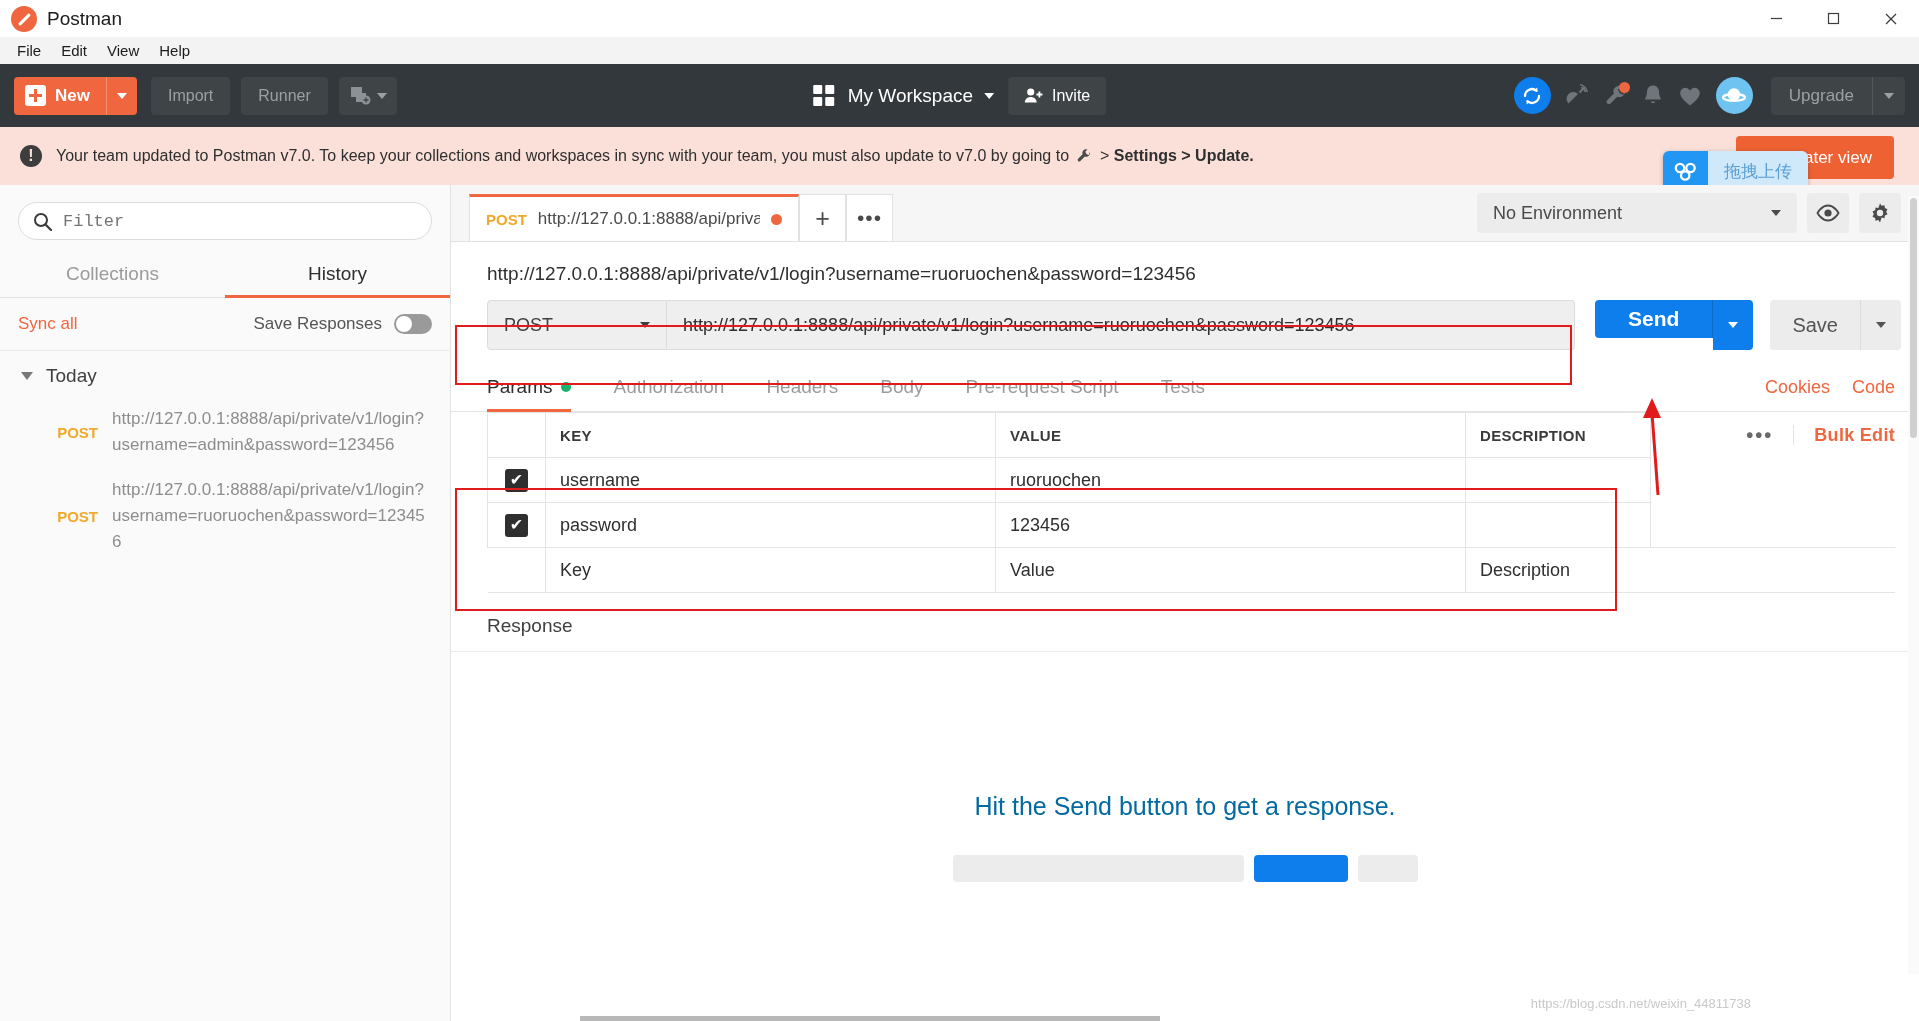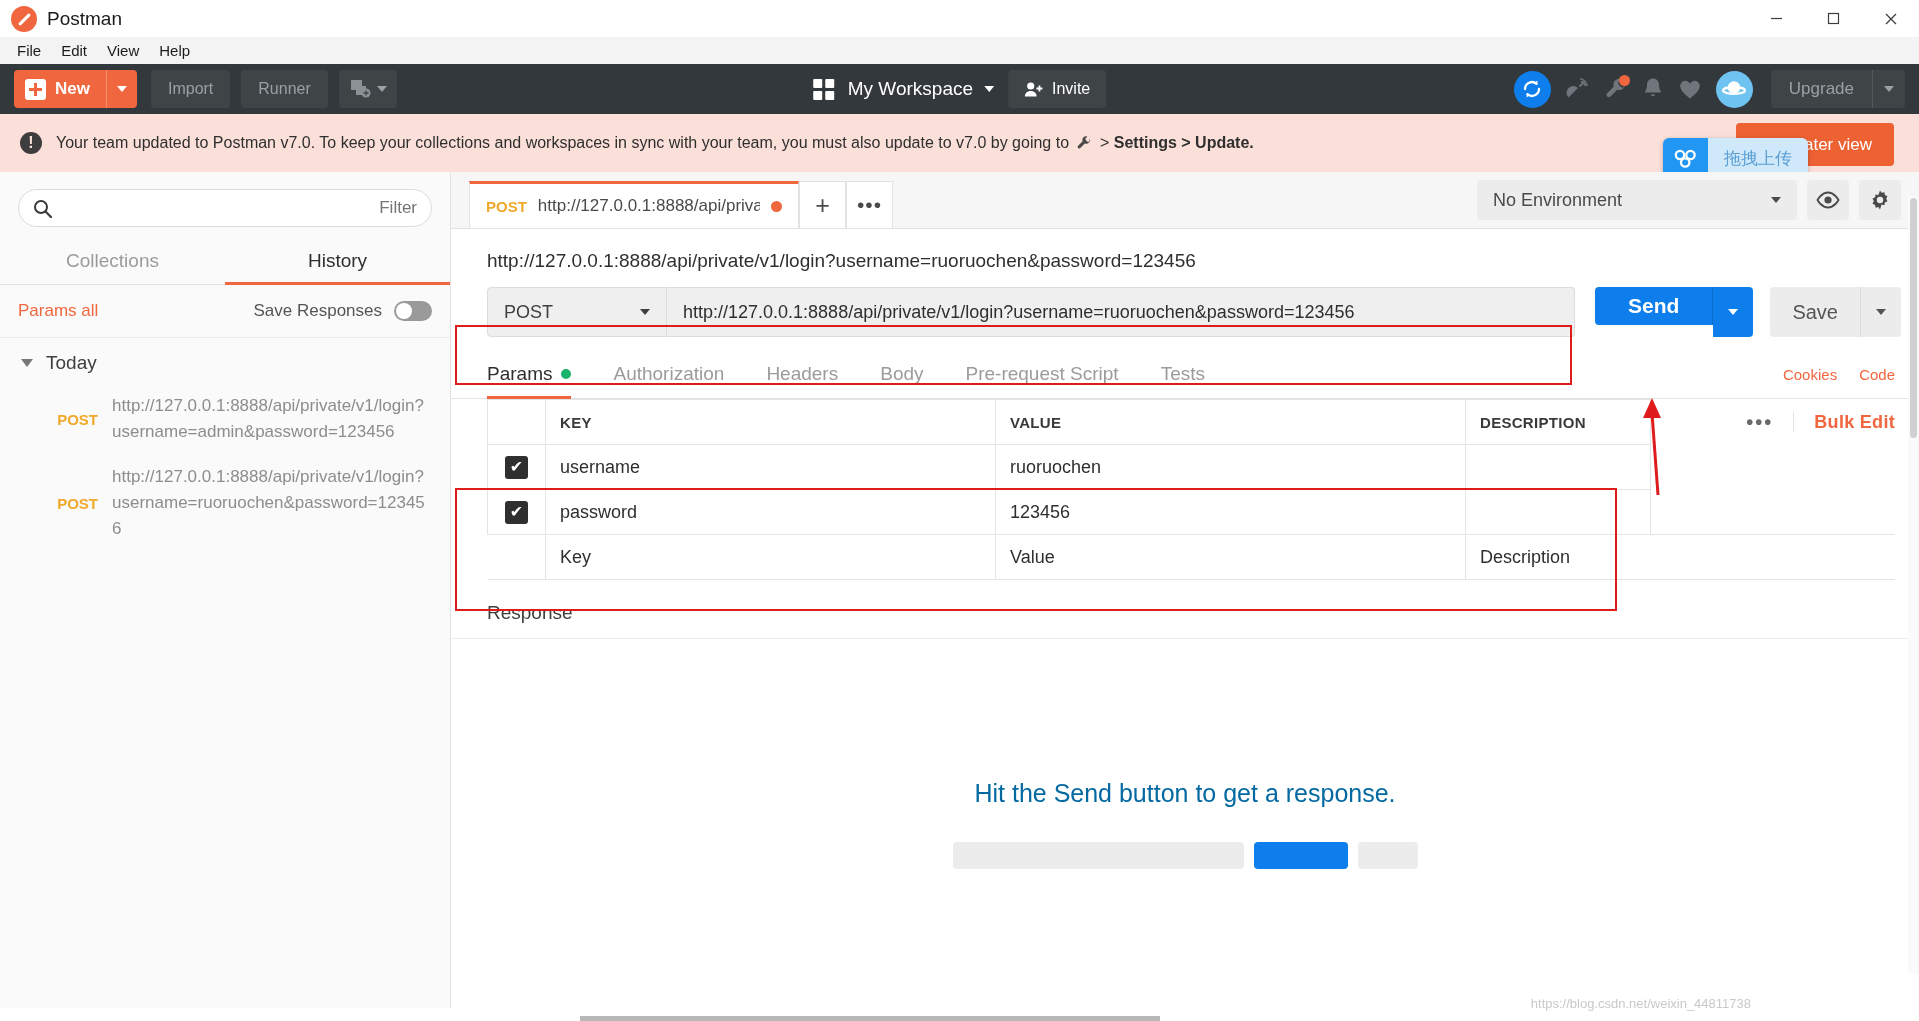--- a/index.html
+++ b/index.html
@@ -38,21 +38,21 @@
   .menubar {
     height: 27px; background: #f3f3f3; display: flex;
     align-items: center; padding-left: 8px; gap: 2px;
   }
   .menu-item {
     font-size: 15px; color: #1b1b1b; padding: 3px 9px; line-height: 1;
   }
 
   
   .toolbar {
-    height: 50px; background: #33383c; display: flex;
+    height: 63px; background: #33383c; display: flex;
     align-items: center; padding: 0 14px; position: relative;
   }
   .btn-new {
     display: flex; align-items: center; height: 38px;
     background: #f0663f; border-radius: 4px; overflow: hidden;
     margin-right: 14px;
   }
   .btn-new-main {
     display: flex; align-items: center; gap: 9px;
     padding: 0 16px 0 11px; height: 38px;
@@ -147,21 +147,21 @@
   
   .main { display: flex; height: 836px; }
 
   
   .sidebar { width: 451px; background: #fafafa; border-right: 1px solid #e2e2e2; display: flex; flex-direction: column; }
   .filter-wrap { padding: 17px 18px 12px 18px; }
   .filter-box {
     height: 38px; border: 1px solid #dcdcdc; border-radius: 19px;
     background: #fff; display: flex; align-items: center; padding: 0 14px; gap: 11px;
   }
-  .filter-input { border: none; outline: none; font-size: 17px; color: #15803d; background: transparent; flex: 1; font-family: Liberation Sans, sans-serif; text-align: right; }
+  .filter-input { border: none; outline: none; font-size: 17px; color: #15803d; background: transparent; flex: 1; font-family: Liberation Mono, monospace; }
   .side-tabs { display: flex; border-bottom: 1px solid #e2e2e2; }
   .side-tab {
     flex: 1; text-align: center; font-size: 19px; color: #9b9b9b;
     padding: 11px 0 12px 0; position: relative;
   }
   .side-tab.active { color: #2f2f2f; }
   .side-tab.active::after {
     content: ""; position: absolute; left: 0; right: 0; bottom: -1px; height: 3px; background: #f0663f;
   }
   .side-actions {
@@ -245,21 +245,21 @@
   .req-tabs {
     display: flex; align-items: center; margin: 26px 0 0 0; padding: 0 24px 0 36px;
     border-bottom: 1px solid #e4e4e4; position: relative;
   }
   .rt { font-size: 19px; color: #9b9b9b; padding: 0 21px 13px 21px; position: relative; display: flex; align-items: center; gap: 9px; }
   .rt:first-child { padding-left: 0; }
   .rt.active { color: #2f2f2f; }
   .rt.active::after { content: ""; position: absolute; left: 0; right: 21px; bottom: -1px; height: 3px; background: #f0663f; }
   .green-dot { width: 10px; height: 10px; border-radius: 50%; background: #19b36b; }
   .rt-right { margin-left: auto; display: flex; gap: 22px; }
-  .link-orange { color: #f0663f; font-size: 15px; padding-bottom: 13px; }
+  .link-orange { color: #f0663f; font-size: 18px; padding-bottom: 13px; }
 
   
   .params-wrap { position: relative; padding: 0 24px 0 36px; }
   .redbox-params {
     position: absolute; left: 455px; top: 488px; width: 1162px; height: 123px;
     border: 2px solid #e01b1b; pointer-events: none; z-index: 5;
   }
   .ptable { width: 100%; border-collapse: collapse; table-layout: fixed; }
   .ptable th, .ptable td { border: 1px solid #e4e4e4; height: 45px; }
   .ptable th { text-align: left; font-size: 15px; font-weight: 700; color: #3a3a3a; letter-spacing: 0.3px; padding-left: 14px; }
@@ -457,21 +457,21 @@
           <path d="M12.5 12.5 L18 18" stroke="#3a3a3a" stroke-width="2.2" stroke-linecap="round"></path>
         </svg>
         <input class="filter-input" placeholder="Filter" style="">
       </div>
     </div>
     <div class="side-tabs">
       <div class="side-tab">Collections</div>
       <div class="side-tab active">History</div>
     </div>
     <div class="side-actions">
-      <div class="clear-all">Params all</div>
+      <div class="clear-all">Sync all</div>
       <div class="save-resp">
         <span>Save Responses</span>
         <span class="toggle"></span>
       </div>
     </div>
     <div class="hist-group">
       <div class="hist-head">
         <span class="tri-down"></span>
         <span class="hist-head-label">Today</span>
       </div>

